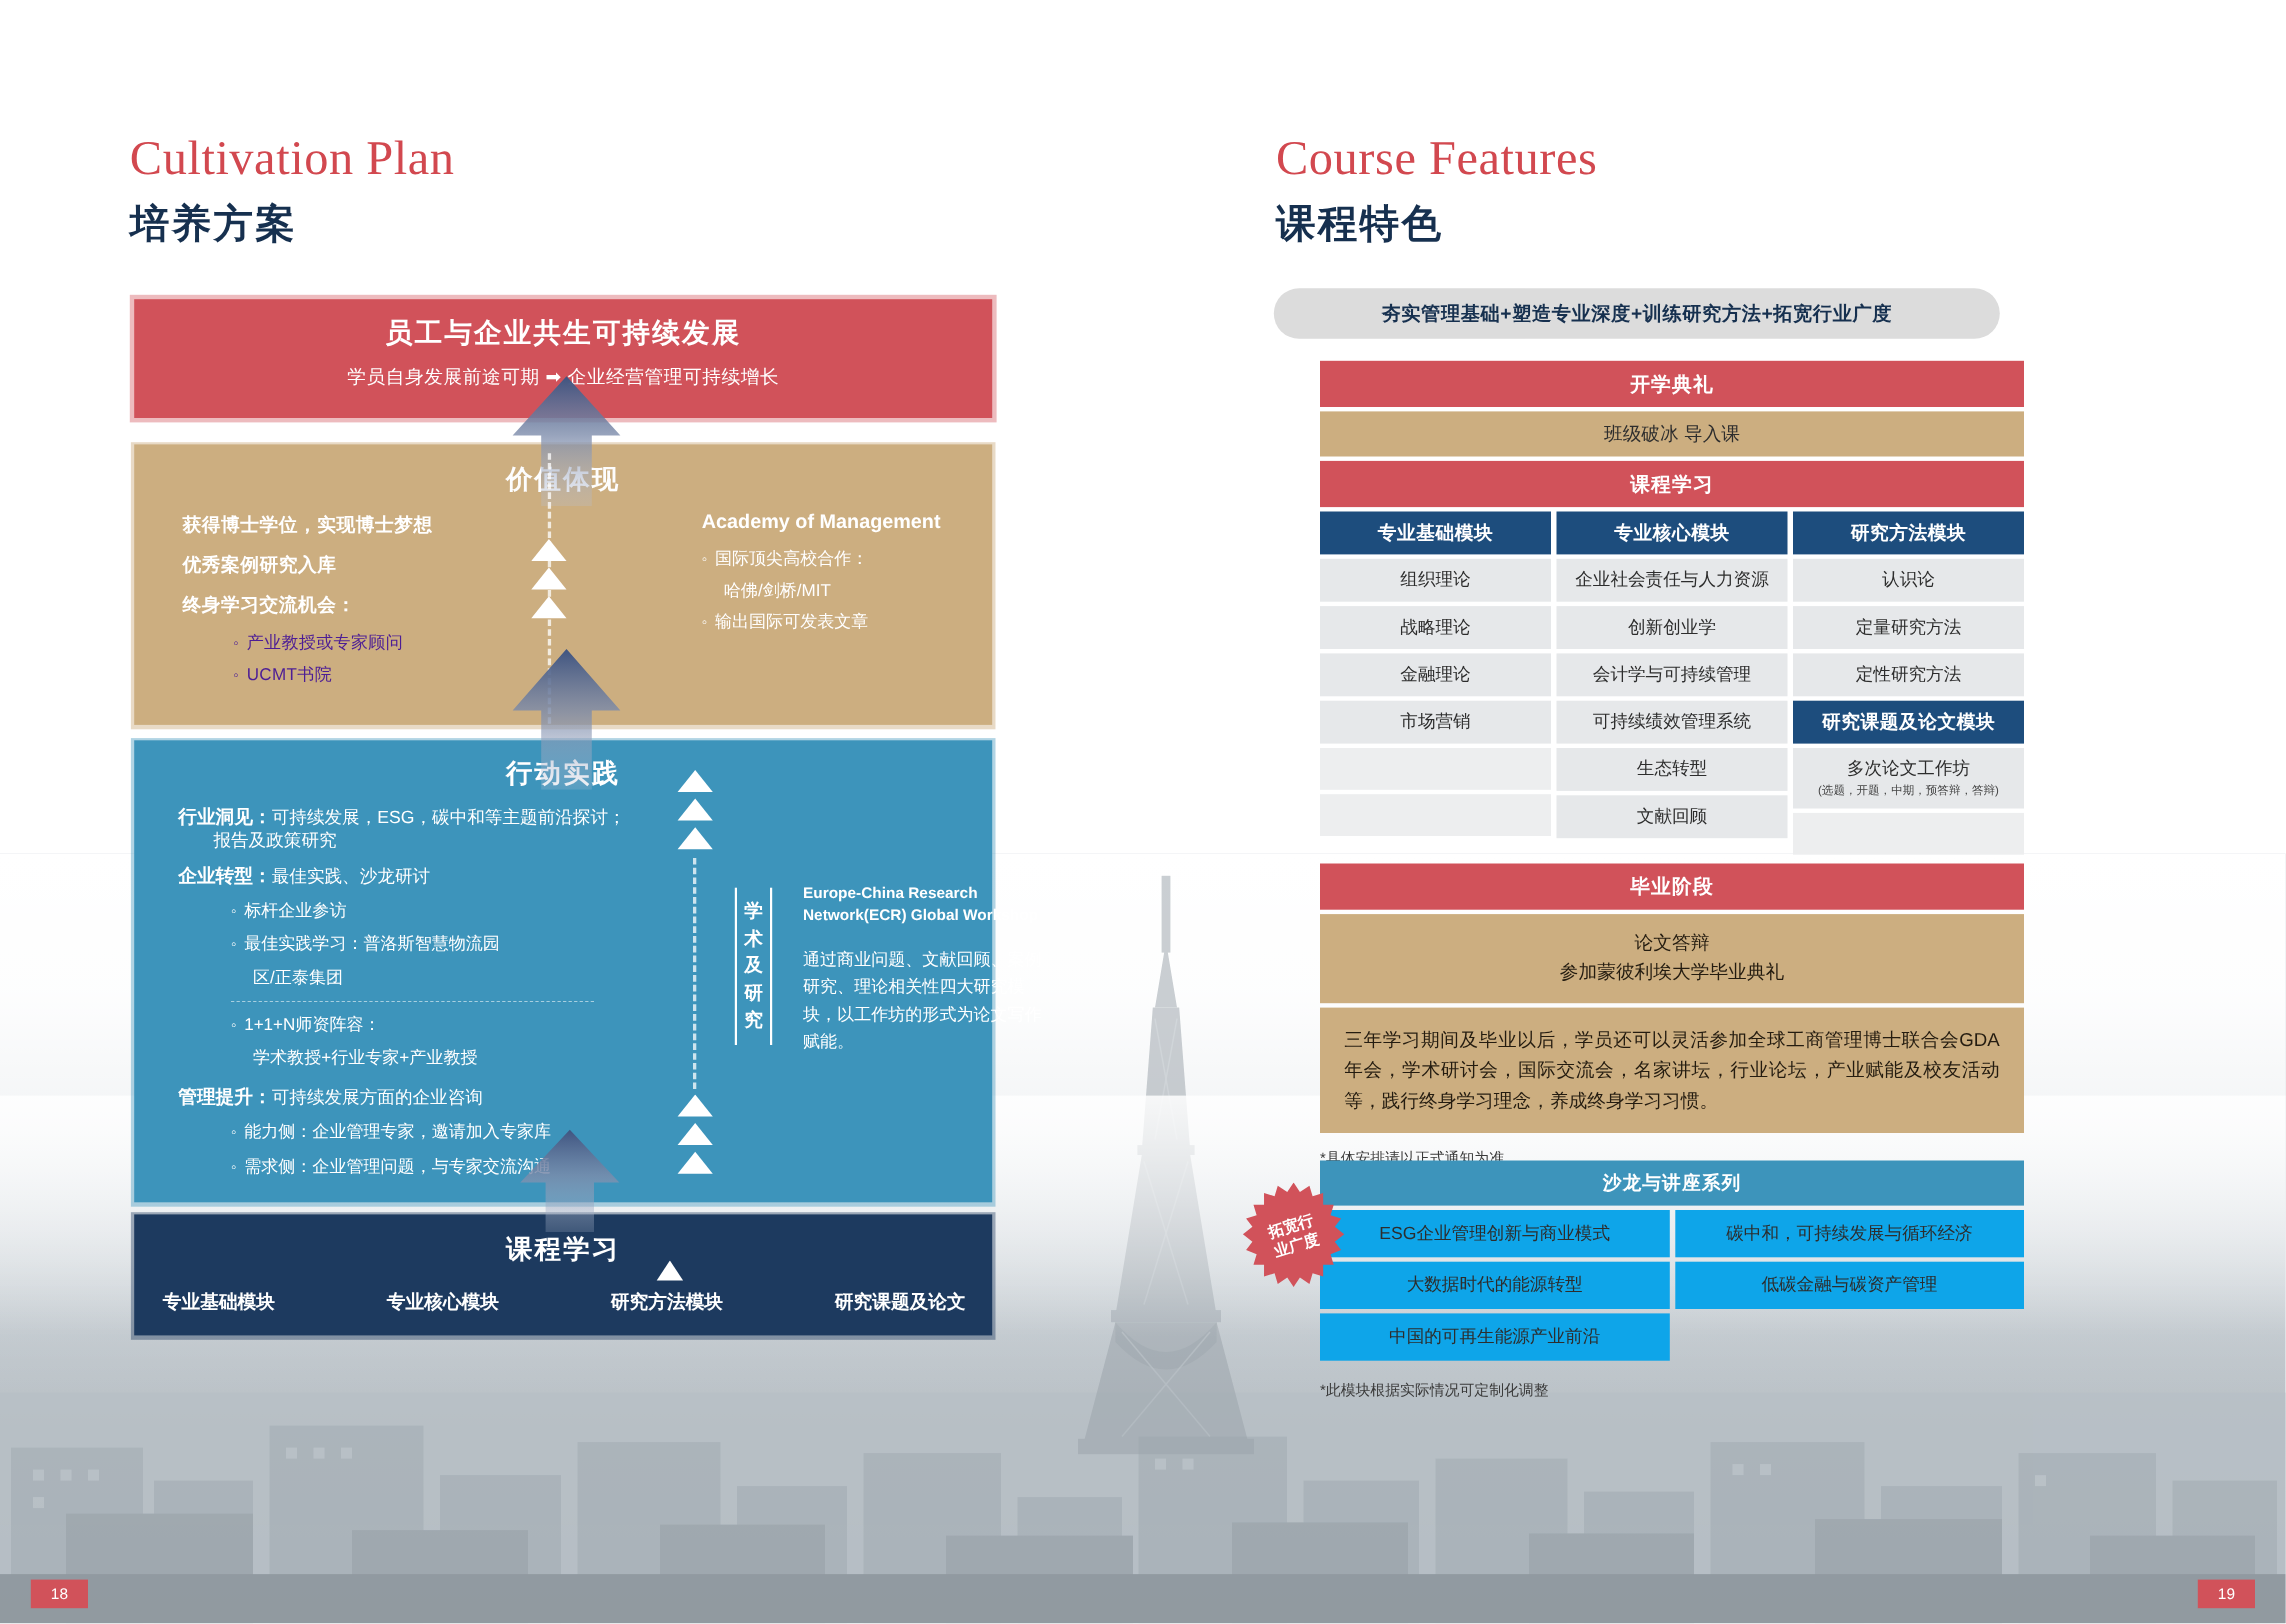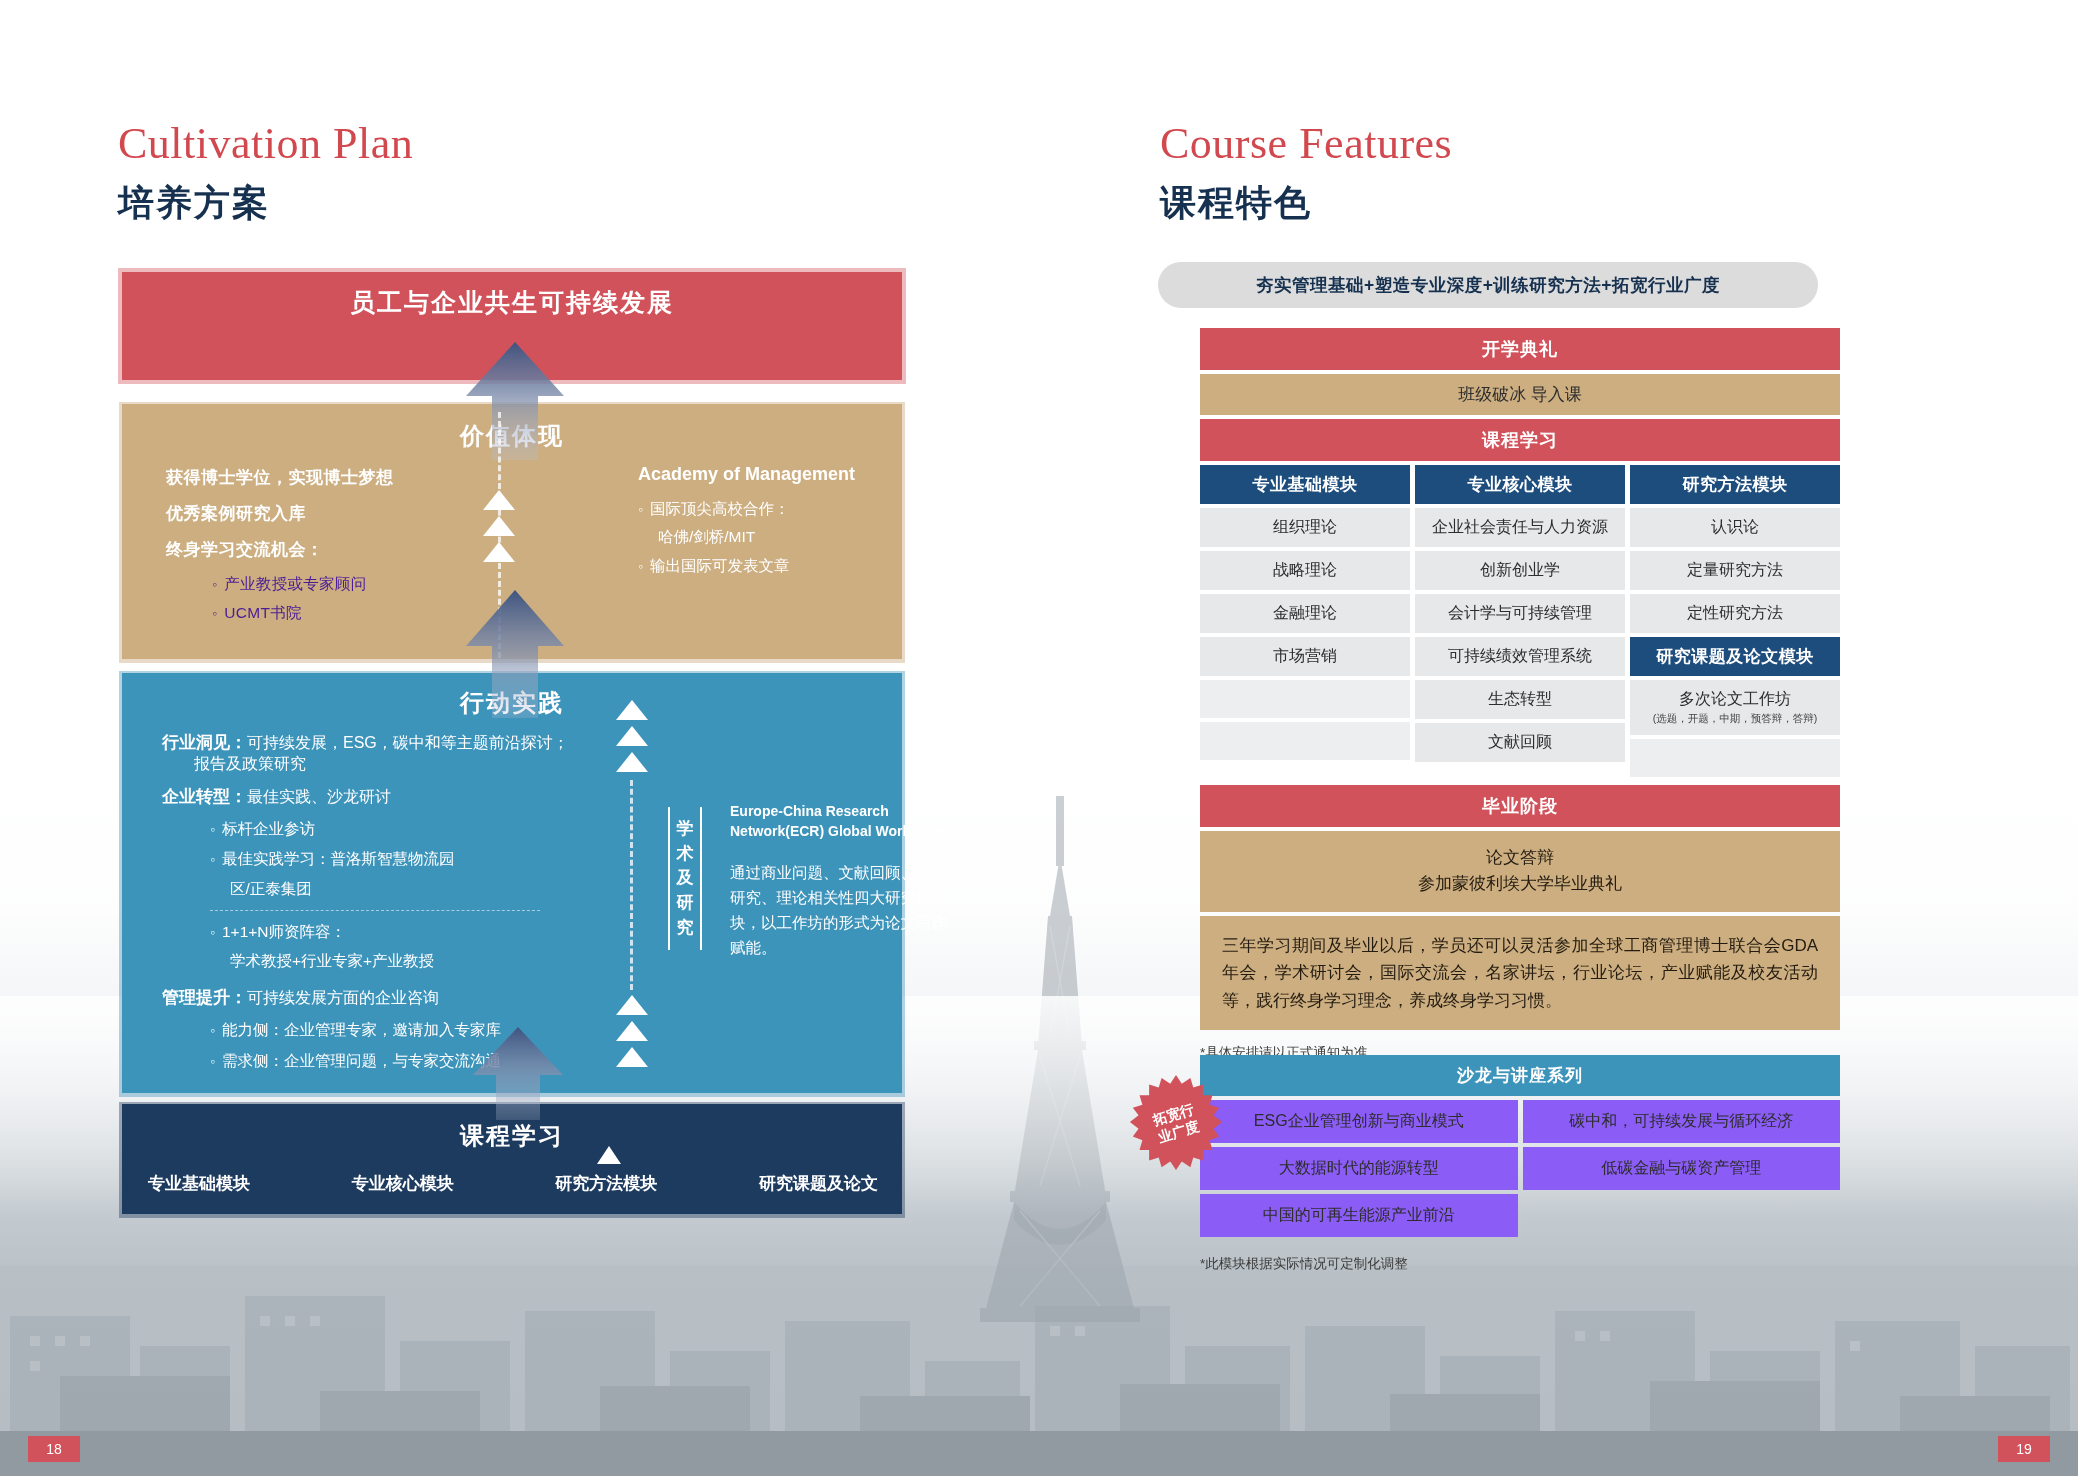--- a/index.html
+++ b/index.html
@@ -212,21 +212,21 @@
 
   .salon { position: absolute; left: 160px; top: 1055px; width: 640px; }
   .salon-hd {
     background: #3d94bb; color: #fff; text-align: center;
     font-size: 17px; font-weight: bold; padding: 9px 0; letter-spacing: 1px;
     margin-bottom: 4px;
   }
   .salon-grid { display: flex; gap: 5px; }
   .salon-col { flex: 1; }
   .salon-cell {
-    background: #8b5cf6; color: #2d2d2d; text-align: center;
+    background: #0ea5e9; color: #2d2d2d; text-align: center;
     font-size: 16px; padding: 11px 4px; margin-bottom: 4px; min-height: 42px;
   }
   .salon-cell.blank { background: transparent; }
 
   .starburst {
     position: absolute; left: 88px; top: 1075px;
     width: 96px; height: 96px; z-index: 8;
   }
   .sb-text {
     position: absolute; left: 88px; top: 1075px; width: 96px; height: 96px;
@@ -339,20 +339,21 @@
             <stop offset="0%" stop-color="#b9c2d6" stop-opacity="0.25"></stop>
             <stop offset="55%" stop-color="#7d8cab" stop-opacity="0.8"></stop>
             <stop offset="100%" stop-color="#3f5480"></stop>
           </linearGradient>
         </defs>
         <polygon points="55,2 104,56 78,56 78,120 32,120 32,56 6,56" fill="url(#ag1)"></polygon>
       </svg>
 
       <div class="torn-band band-red">
         <div class="t1">员工与企业共生可持续发展</div>
+        <div class="t2">学员自身发展前途可期 ➡ 企业经营管理可持续增长</div>
       </div>
 
       <div class="torn-band band-gold">
         <div class="heading">价值体现</div>
 
         <div class="gold-left">
           <div class="line">获得博士学位，实现博士梦想</div>
           <div class="line">优秀案例研究入库</div>
           <div class="line">终身学习交流机会：</div>
           <div class="gold-sub">

